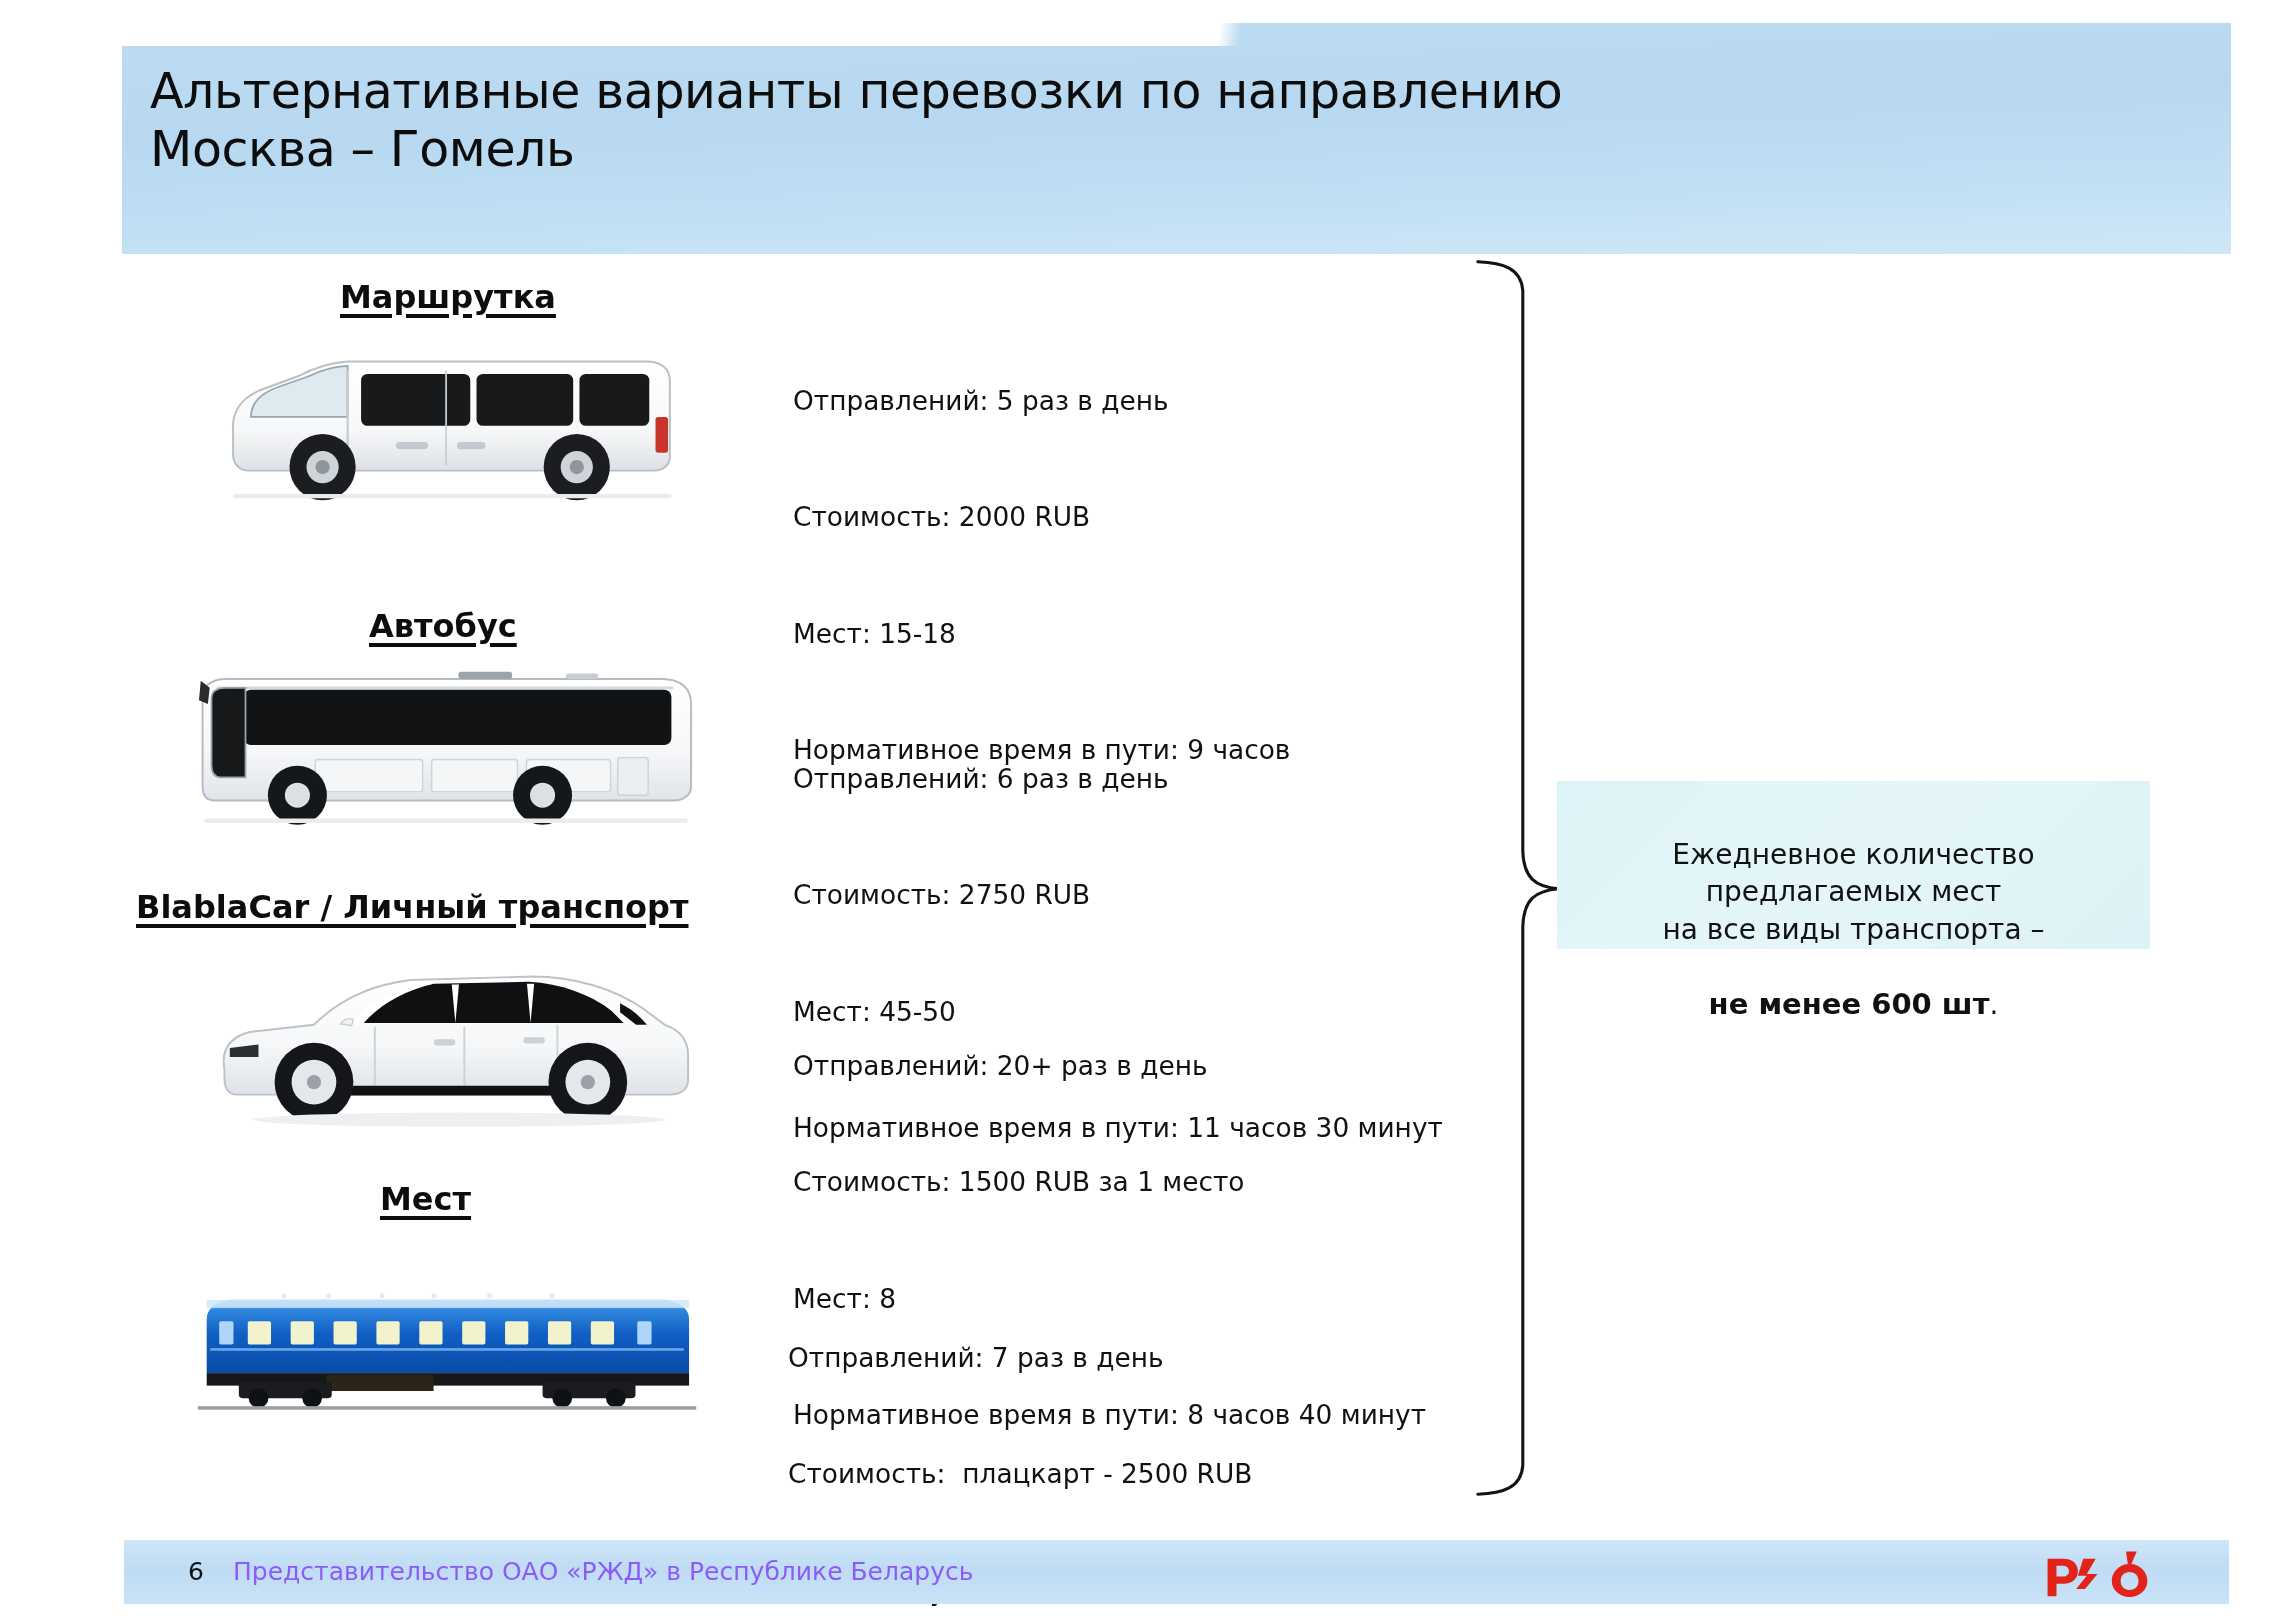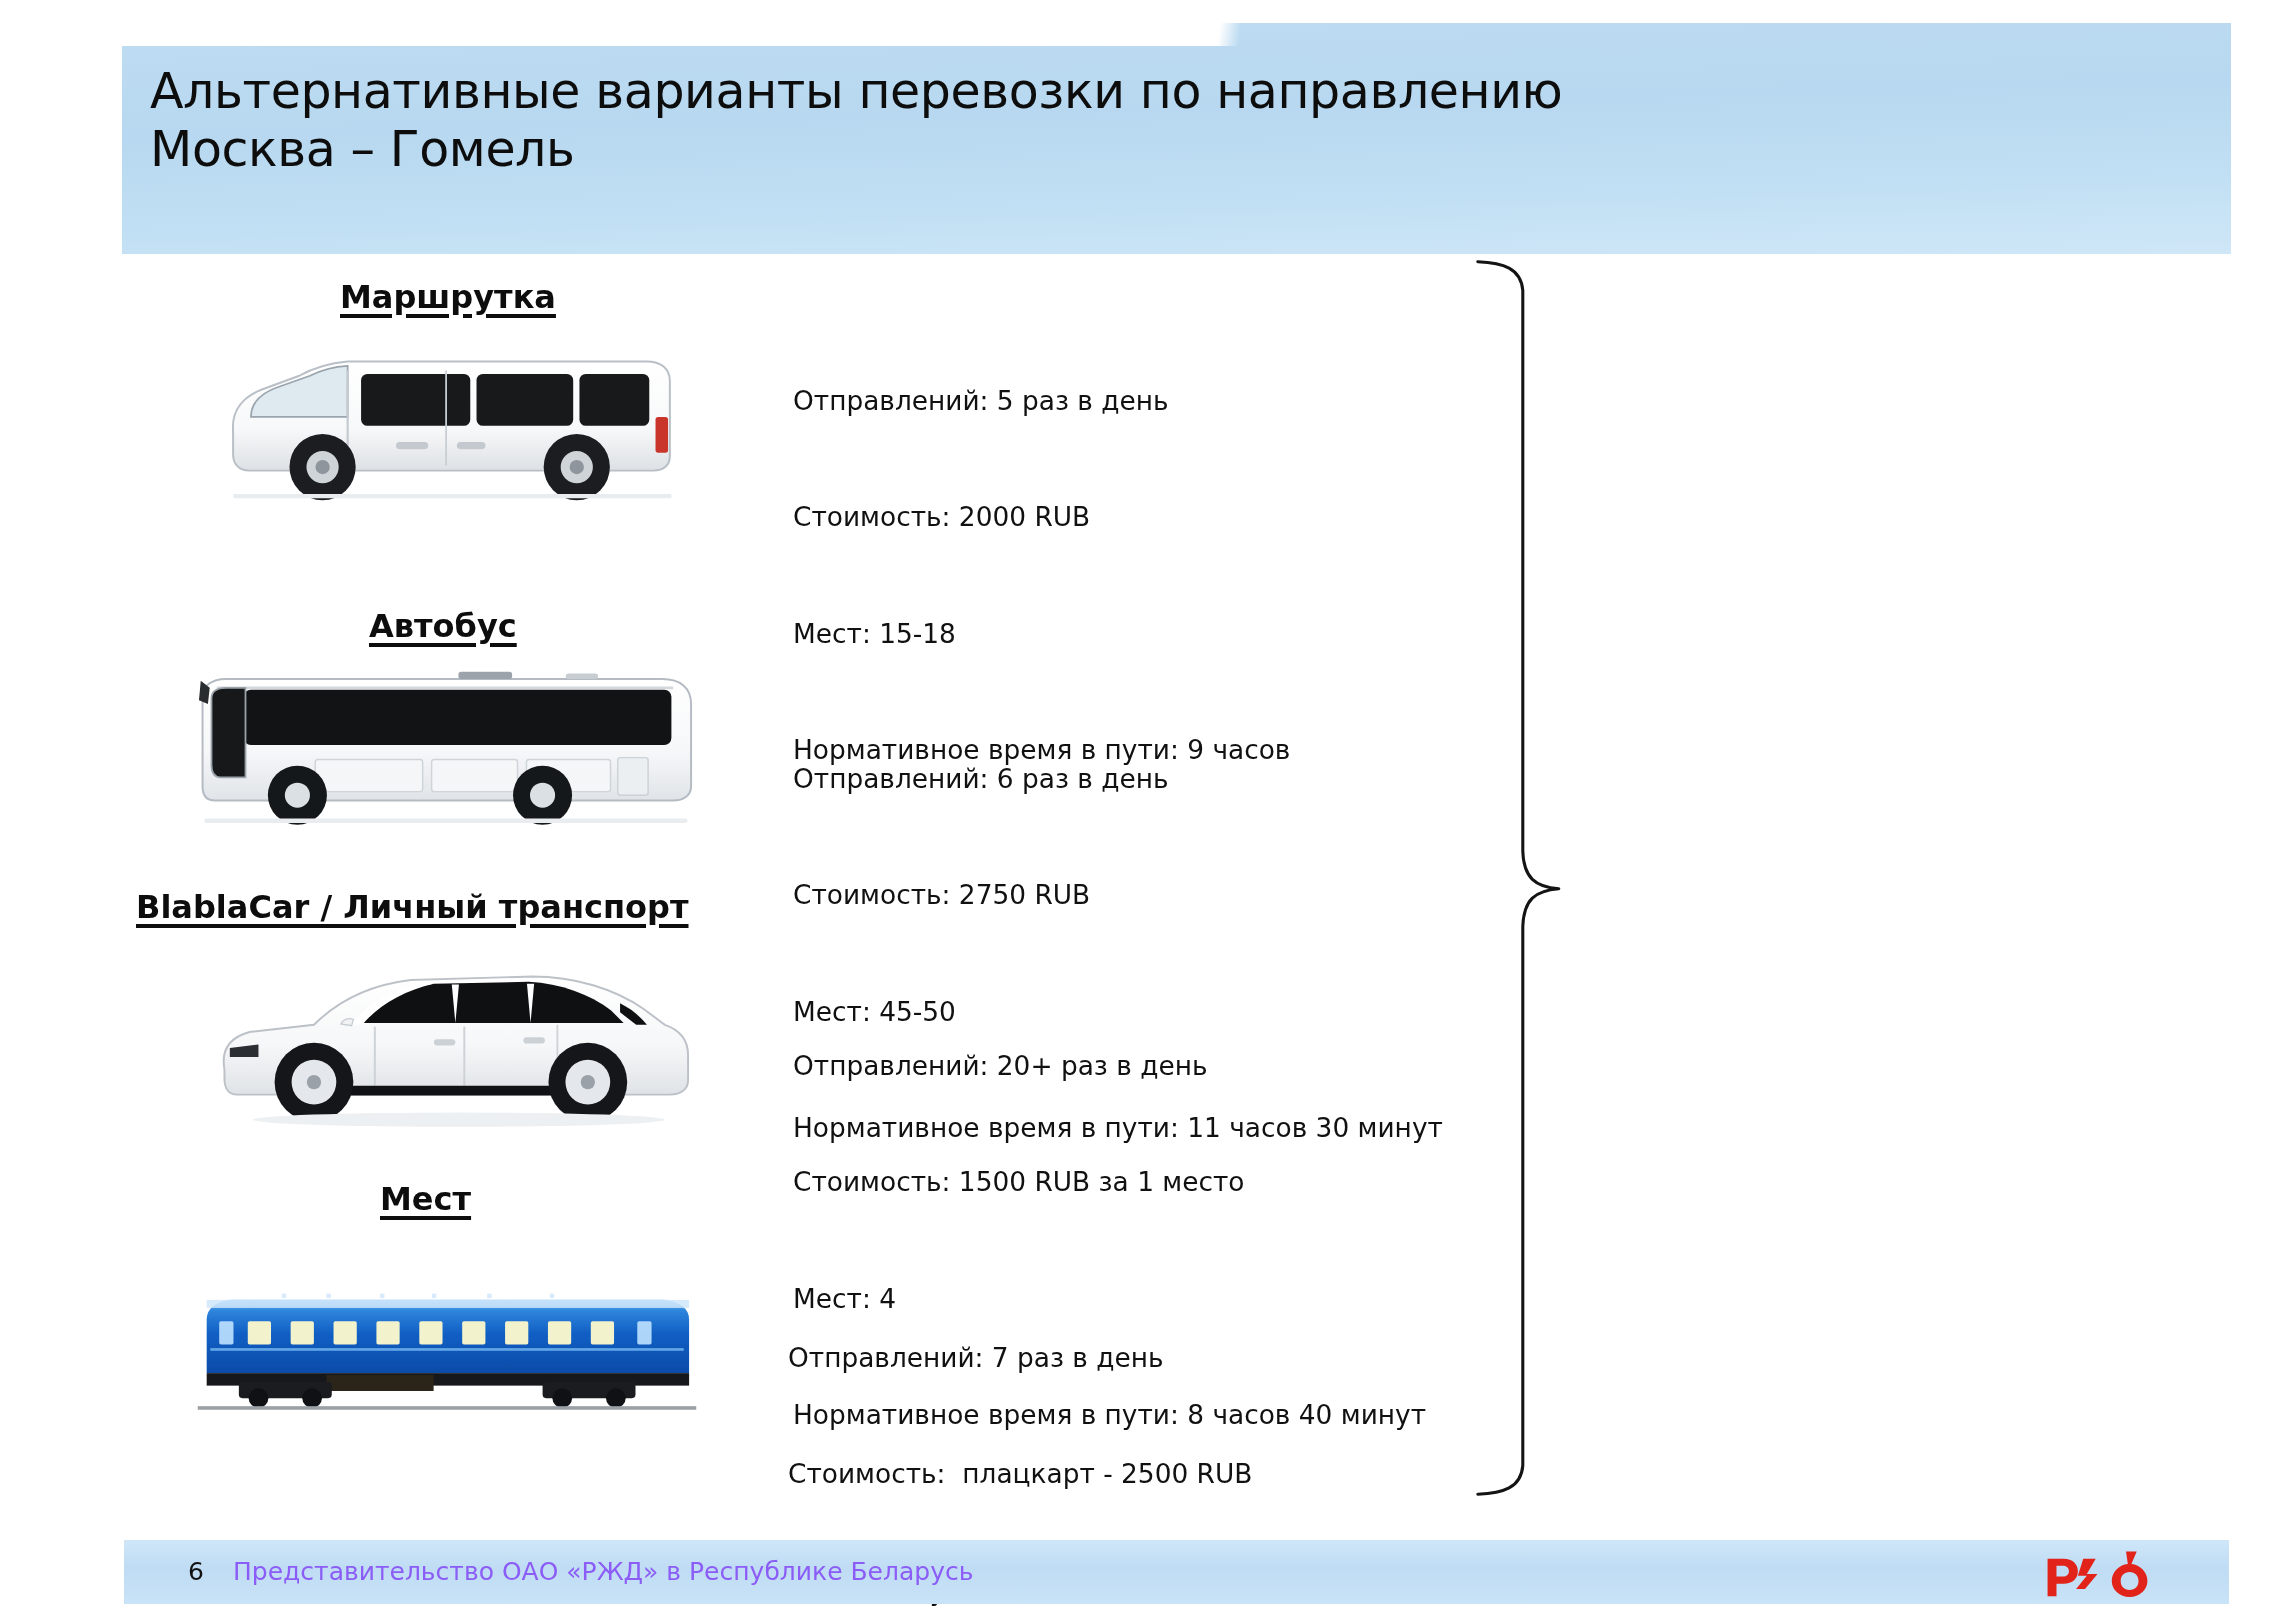--- a/index.html
+++ b/index.html
@@ -262,21 +262,21 @@
       <circle cx="434" cy="142" r="44" fill="#141619"></circle>
       <circle cx="434" cy="142" r="25" fill="#e4e8ec"></circle>
       <circle cx="434" cy="142" r="8" fill="#9aa1a8"></circle>
       <ellipse cx="290" cy="184" rx="230" ry="8" fill="#edf0f2"></ellipse>
     </svg>
   </div>
 
   <div class="info-block" style="left:793px; top:969px;">
     <span class="info-line">Отправлений: 20+ раз в день</span>
     <span class="info-line">Стоимость: 1500 RUB за 1 место</span>
-    <span class="info-line">Мест: 4</span>
+    <span class="info-line">Мест: 8</span>
     <span class="info-line">Нормативное время в пути: 8 часов 40 минут</span>
   </div>
 
   <div class="veh-label" style="left:380px; top:1180px;">Мест</div>
 
   <div class="veh-art" style="left:192px; top:1282px; width:510px; height:134px;">
     <svg width="510" height="134" viewBox="0 0 570 150">
       <defs>
         <linearGradient id="carBlue" x1="0" y1="0" x2="0" y2="1">
           <stop offset="0%" stop-color="#8fc8f2"></stop>
@@ -336,20 +336,28 @@
     
   </div>
 
   <div class="brace">
     <svg width="99" height="1236" viewBox="0 0 110 1380" preserveAspectRatio="none">
       <path d="M2,2 C30,3 50,9 52,34 L52,660 C53,690 66,700 92,702
                C66,704 53,714 52,744 L52,1346 C50,1371 30,1377 2,1378" fill="none" stroke="#141414" stroke-width="3.4" stroke-linecap="round" stroke-linejoin="round"></path>
     </svg>
   </div>
 
+  <div class="callout">
+    <div class="callout-text">
+      <span>Ежедневное количество
+предлагаемых мест
+на все виды транспорта –</span><br>
+      <span class="callout-strong">не менее 600 шт</span><span>.</span>
+    </div>
+  </div>
 
   <div class="footer-band"></div>
   <div class="footer-page">6</div>
   <div class="footer-text">Представительство ОАО «РЖД» в Республике Беларусь</div>
 
   <div class="rzd-logo">
     <svg width="107" height="54" viewBox="0 0 120 60">
       <g fill="#e2231a">
         <path d="M4,14 L22,14 C32,14 38,20 38,28 C38,36 32,42 22,42 L14,42 L14,56 L4,56 Z
                  M14,22 L14,34 L21,34 C26,34 28,31 28,28 C28,25 26,22 21,22 Z"></path>

